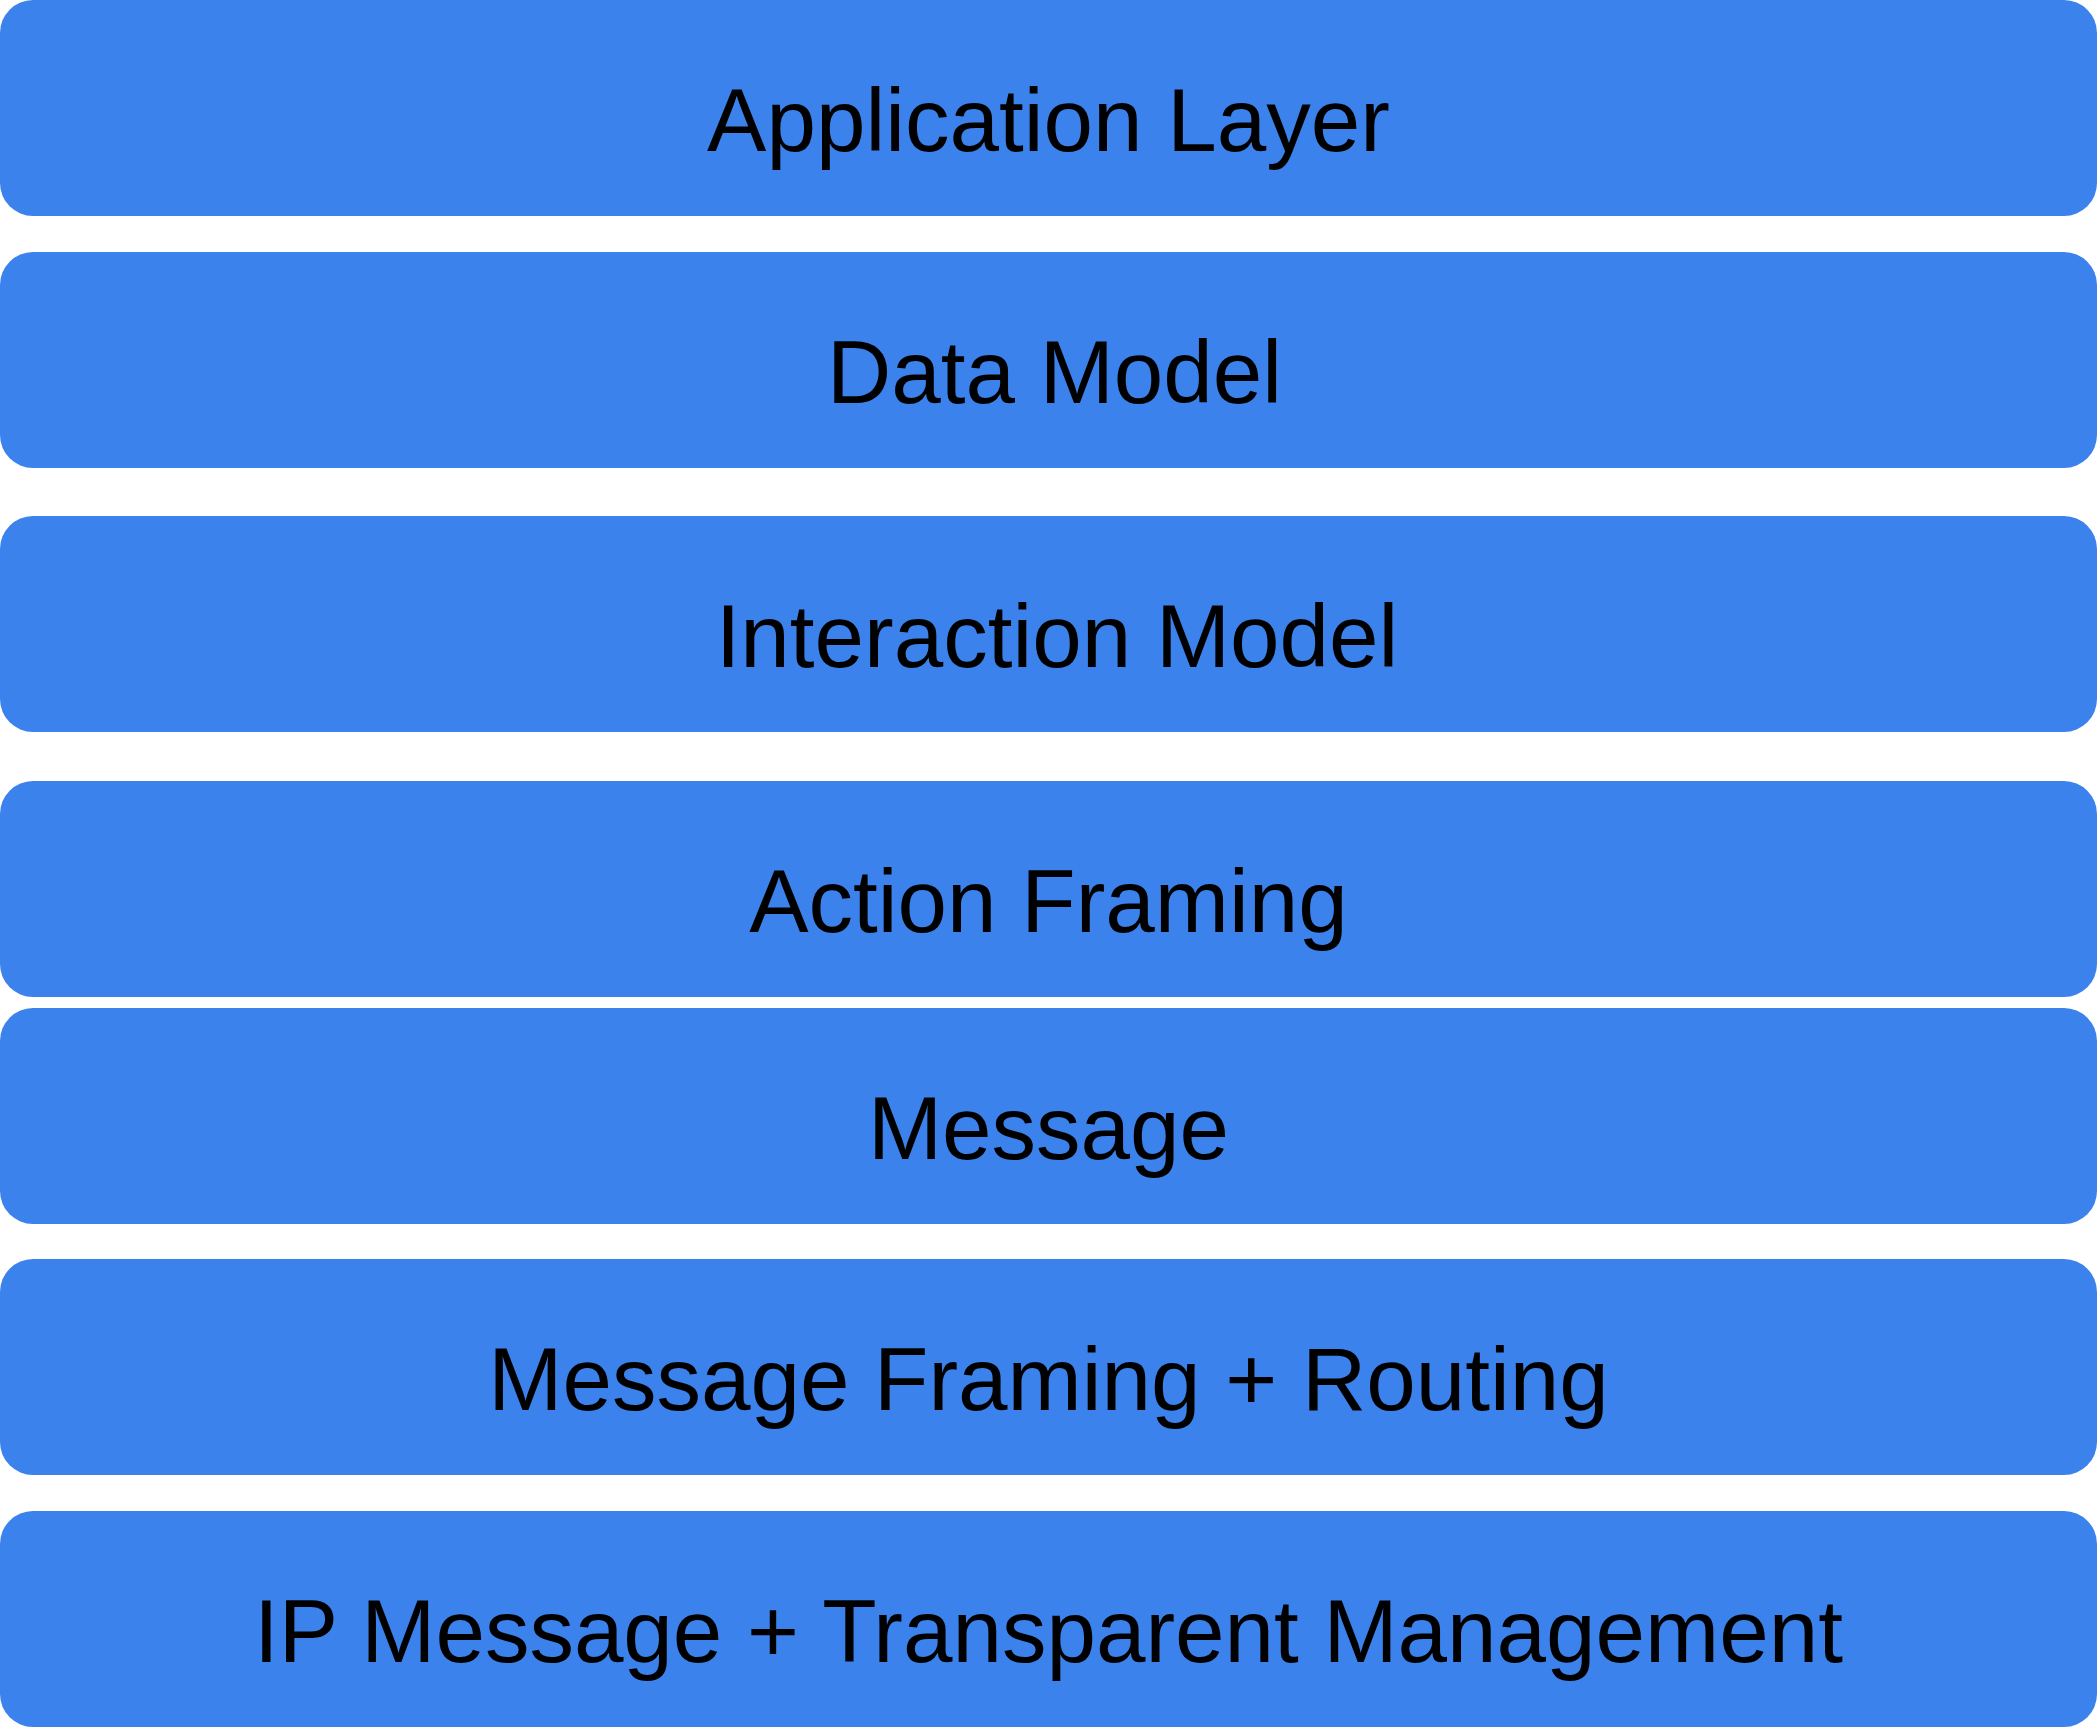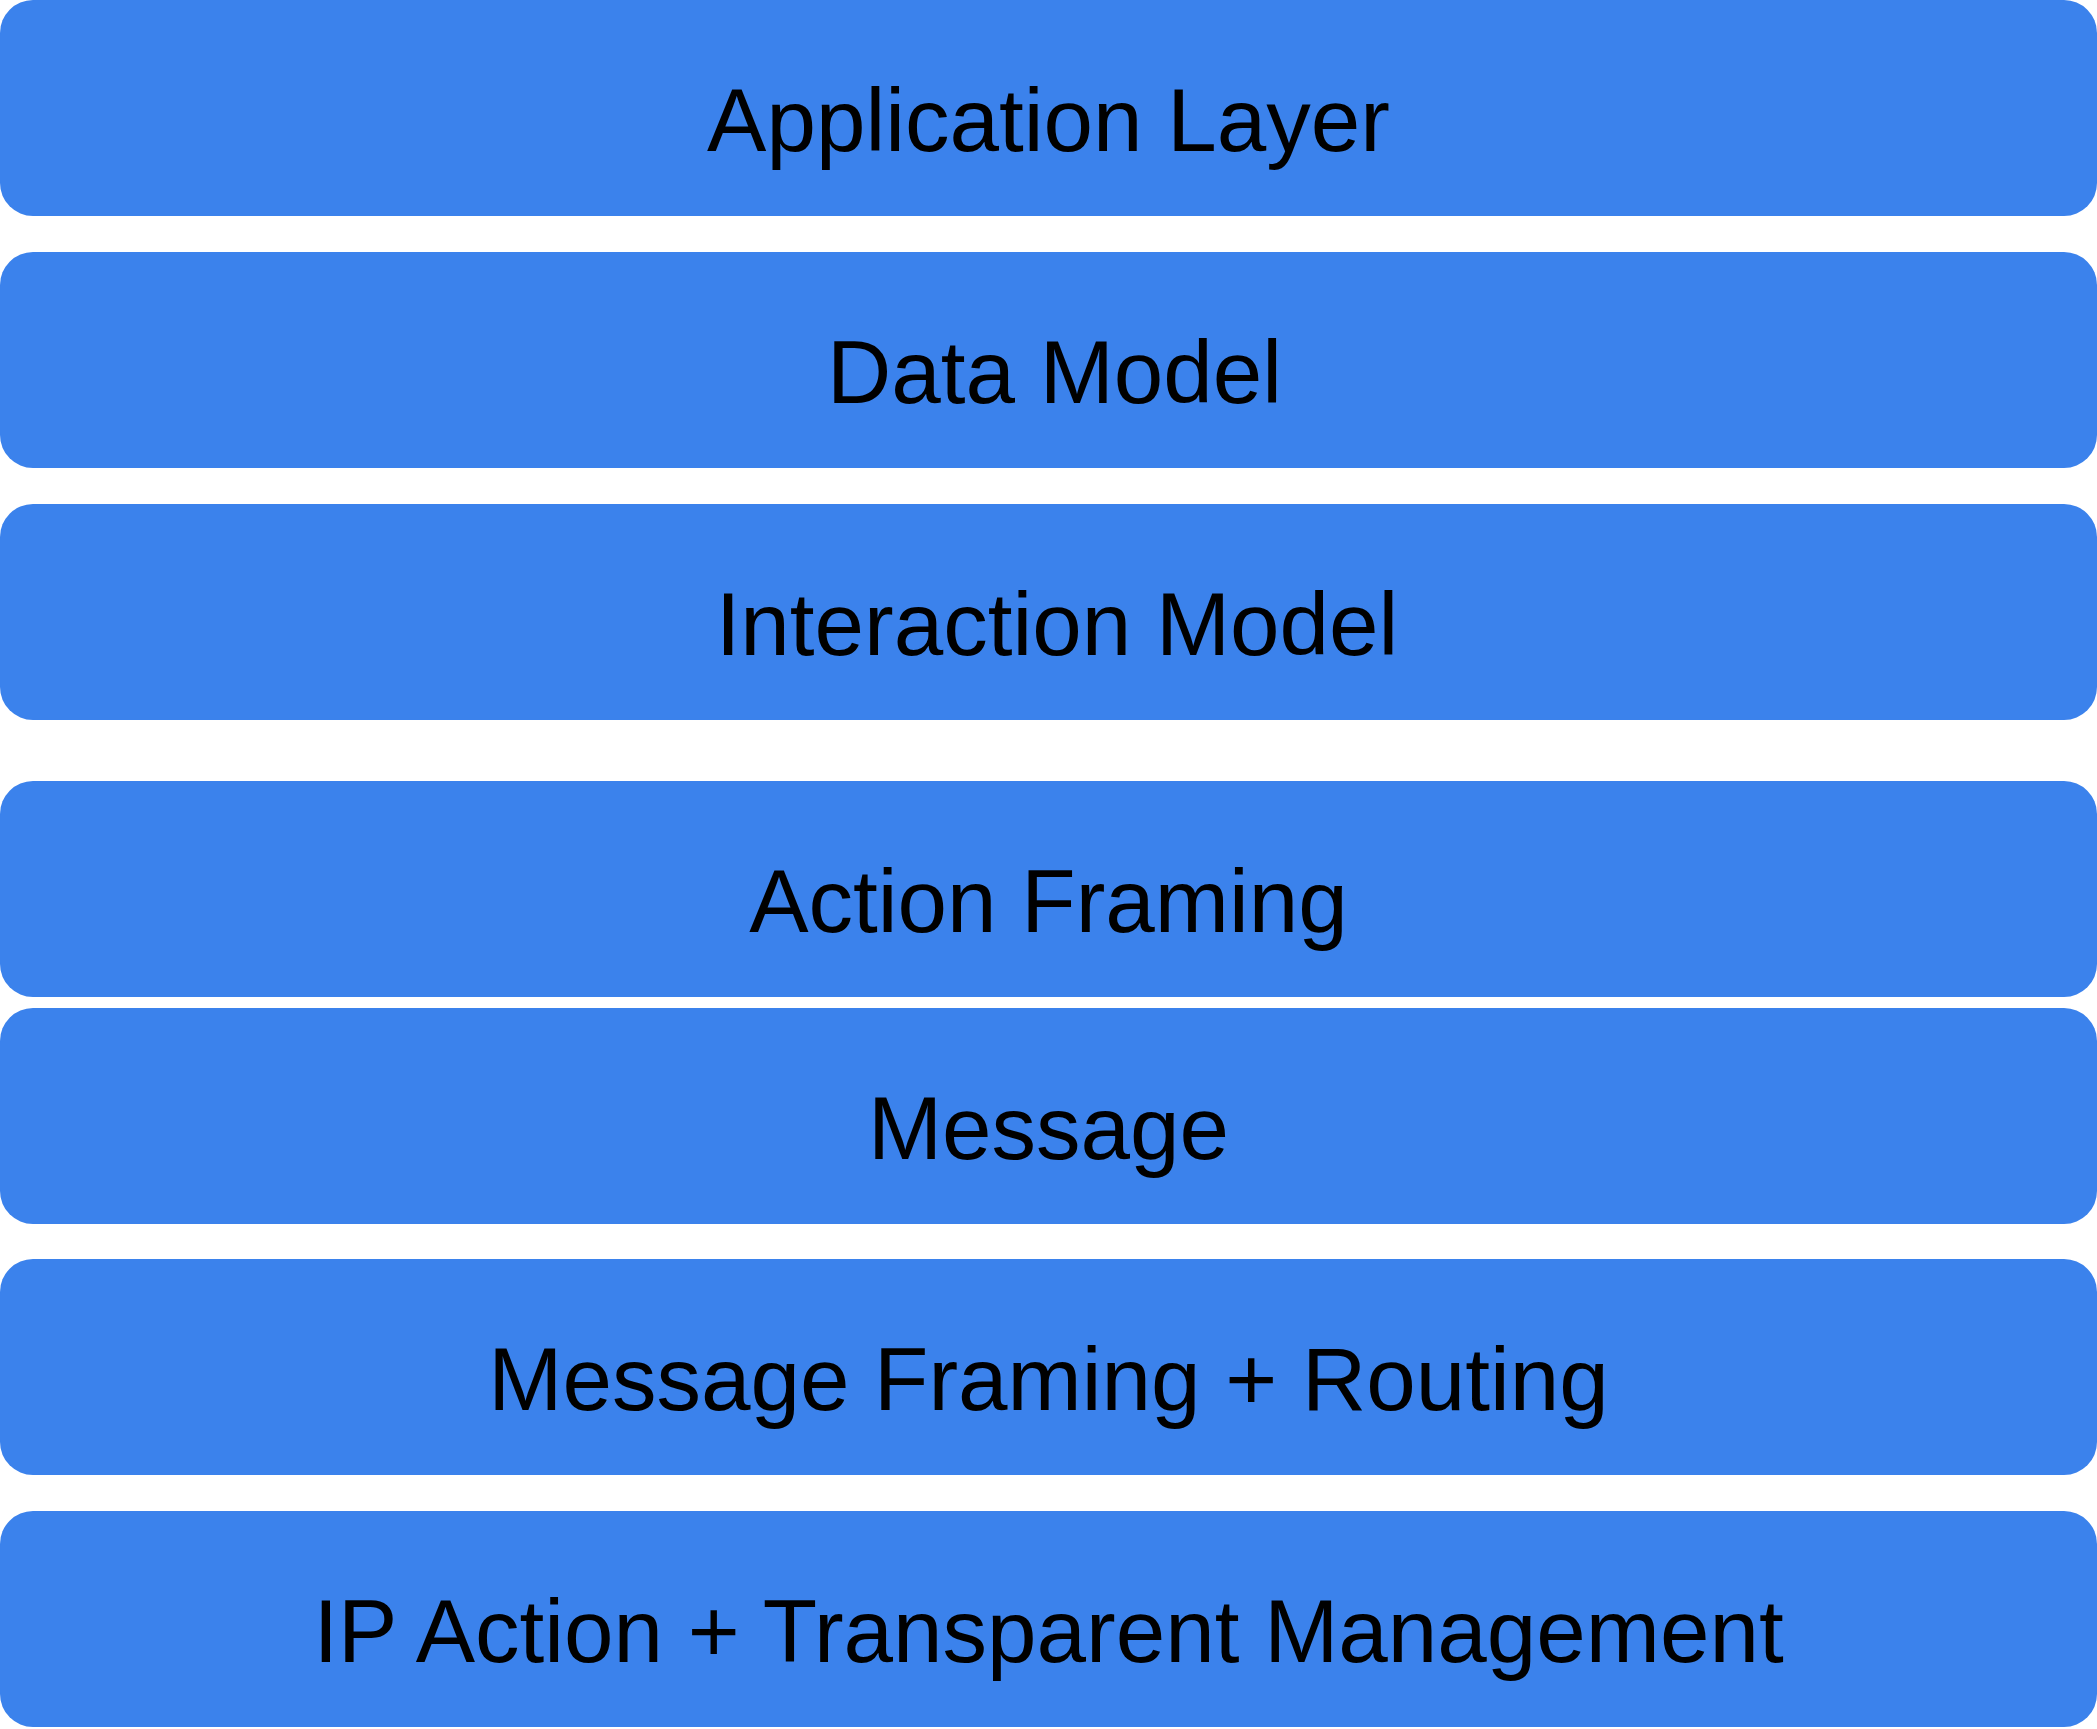--- a/index.html
+++ b/index.html
@@ -42,21 +42,21 @@
     line-height: 1;
     white-space: nowrap;
     letter-spacing: 0px;
     position: relative;
     top: 12px;
   }
 
   
   .layer-bar.row-0 { top: 0px; }
   .layer-bar.row-1 { top: 252px; padding-left: 12px; }
-  .layer-bar.row-2 { top: 504px; padding-left: 17px; }
+  .layer-bar.row-2 { top: 516px; padding-left: 17px; }
   .layer-bar.row-3 { top: 756px; margin-top: 25px; }
   .layer-bar.row-4 { top: 1008px; }
   .layer-bar.row-5 { top: 1259px; }
   .layer-bar.row-6 { top: 1511px; }
 </style>
 </head>
 <body>
 
 <div id="stack-diagram">
 
@@ -78,17 +78,17 @@
 
   <div class="layer-bar row-4">
     <span class="layer-label">Message</span>
   </div>
 
   <div class="layer-bar row-5">
     <span class="layer-label">Message Framing + Routing</span>
   </div>
 
   <div class="layer-bar row-6">
-    <span class="layer-label">IP Action + Transparent Management</span>
+    <span class="layer-label">IP Message + Transparent Management</span>
   </div>
 
 </div>
 
 
 </body></html>

